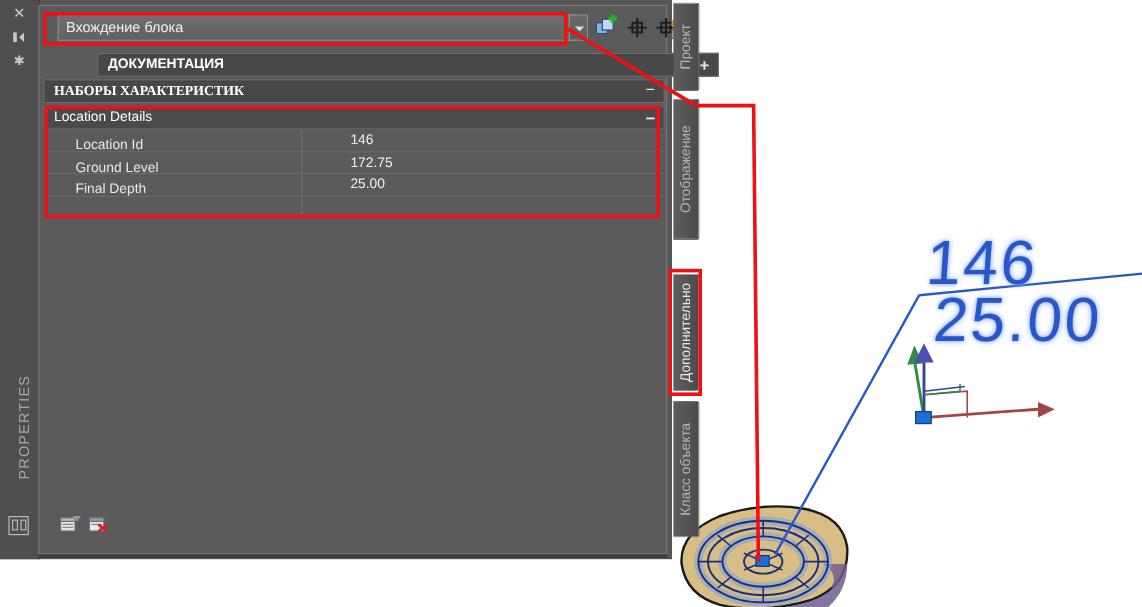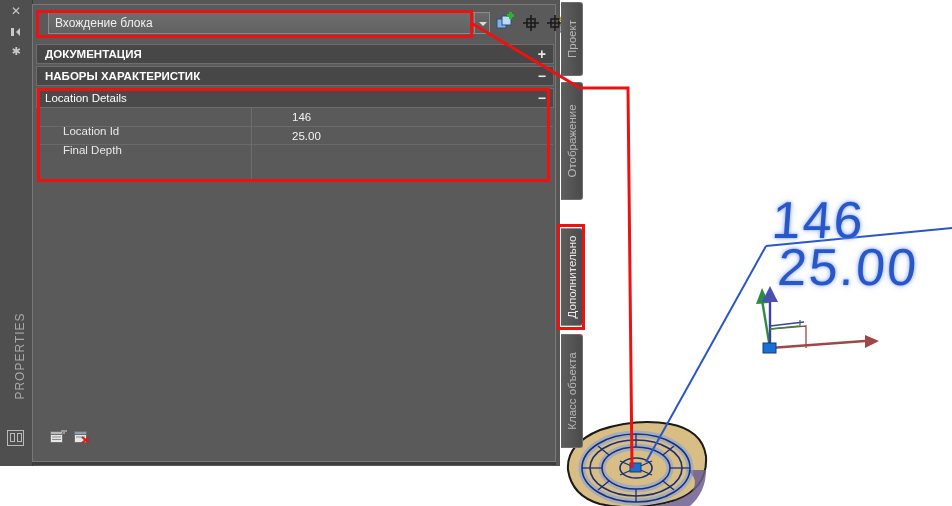--- a/index.html
+++ b/index.html
@@ -77,33 +77,33 @@
   
   .sect{
     position:absolute;left:36px;width:518px;height:20px;
     background:#474747;border:1px solid #6d6d6d;box-sizing:border-box;
     color:#ffffff;font-size:11.5px;font-weight:bold;line-height:18px;
     padding-left:8px;white-space:nowrap;
   }
   .sect .sign{
     position:absolute;right:7px;top:0;font-size:14px;font-weight:bold;color:#e6e6e6;line-height:18px;
   }
-  #sect-doc{top:44px;}
-  #sect-sets{top:66px;}
+  #sect-doc{top:44px;margin-left:45px;}
+  #sect-sets{top:66px;font-family:Liberation Serif, serif;}
   #sect-loc{top:88px;background:#4a4a4a;}
   #sect-loc .title{font-weight:normal;}
 
   
   #grid{position:absolute;left:37px;top:108px;width:516px;height:74px;background:#5a5a5a;}
   .grow{
     position:relative;height:18.5px;width:100%;
     border-bottom:1px solid #6a6a6a;box-sizing:border-box;
   }
   .grow .lbl{
-    position:absolute;left:26px;top:14px;color:#e8e8e8;font-size:11.5px;line-height:18px;white-space:nowrap;
+    position:absolute;left:26px;top:4px;color:#e8e8e8;font-size:11.5px;line-height:18px;white-space:nowrap;
   }
   .grow .val{
     position:absolute;left:255px;top:0;color:#f2f2f2;font-size:11.5px;line-height:18px;white-space:nowrap;
   }
   #grid-divider{
     position:absolute;left:251px;top:108px;width:1px;height:74px;background:#6d6d6d;
   }
   
   #foot-1{position:absolute;left:50px;top:430px;width:17px;height:14px;}
   #foot-2{position:absolute;left:74px;top:430px;width:17px;height:14px;}
@@ -274,20 +274,24 @@
     <span class="title">Location Details</span>
     <span class="sign">−</span>
   </div>
 
   <div id="grid">
     <div class="grow">
       <span class="lbl">Location Id</span>
       <span class="val">146</span>
     </div>
     <div class="grow">
+      <span class="lbl">Ground Level</span>
+      <span class="val">172.75</span>
+    </div>
+    <div class="grow">
       <span class="lbl">Final Depth</span>
       <span class="val">25.00</span>
     </div>
   </div>
   <div id="grid-divider"></div>
 
   <div id="foot-1">
     <svg width="17" height="14" viewBox="0 0 17 14">
       <rect x="0.5" y="1.5" width="12" height="11" fill="#e7e7e7" stroke="#6f6f6f" stroke-width="1"></rect>
       <rect x="0.5" y="1.5" width="12" height="3" fill="#b9b9b9" stroke="#6f6f6f" stroke-width="1"></rect>

